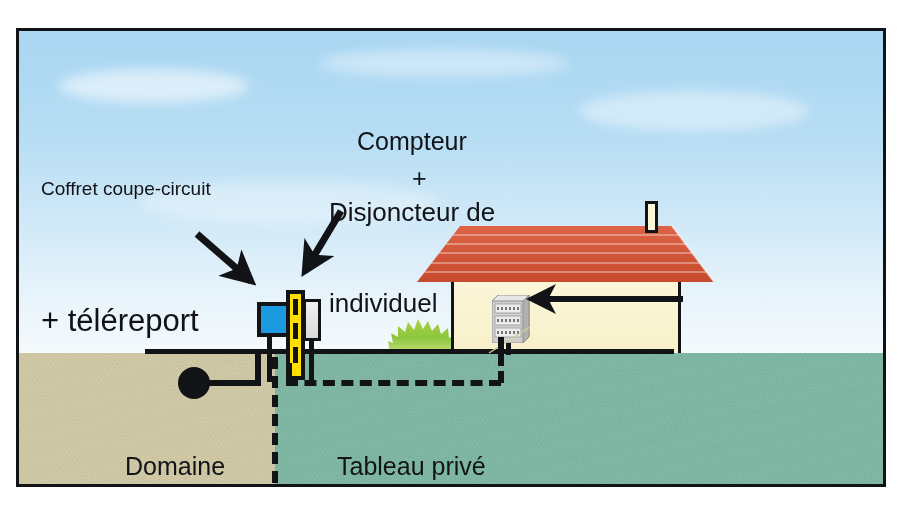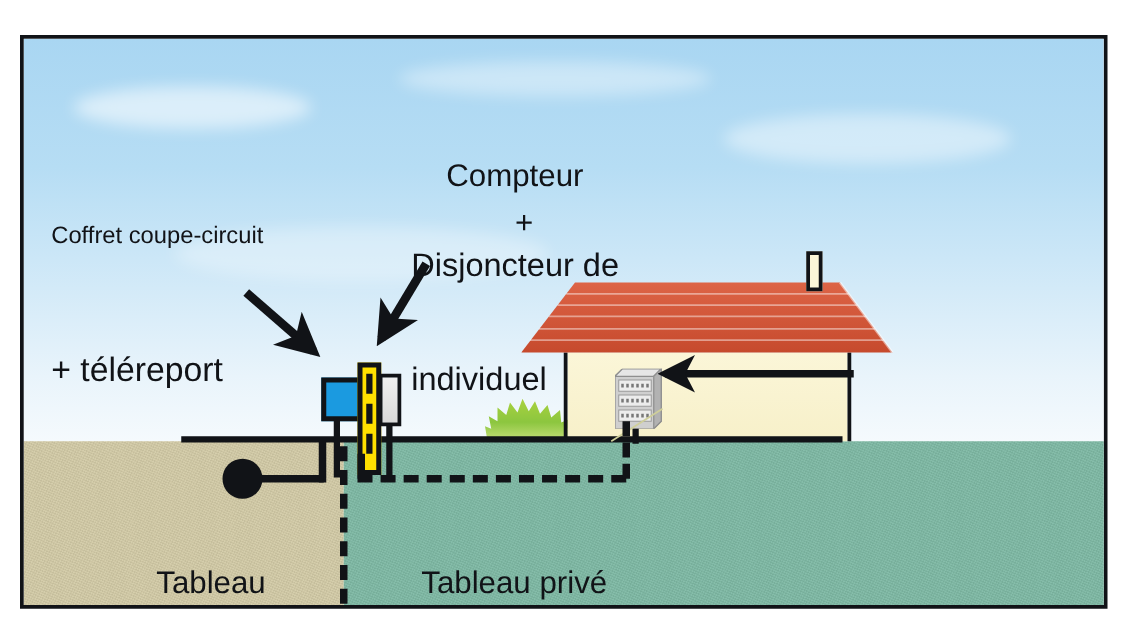--- a/index.html
+++ b/index.html
@@ -113,21 +113,21 @@
 
   
   .arrow-svg{position:absolute;left:0;top:0;width:870px;height:459px;pointer-events:none;}
 
   
   .lbl{position:absolute;color:#111317;line-height:1.16;white-space:pre;}
   .lbl.t-compteur{left:338px;top:38px;font-size:25px;}
   .lbl.t-plus{left:393px;top:75px;font-size:25px;}
   .lbl.t-disj{left:310px;top:106px;font-size:26px;}
   .lbl.t-coffret{left:22px;top:103px;font-size:19px;}
-  .lbl.t-telereport{left:22px;top:187px;font-size:27px;text-align:center;}
+  .lbl.t-telereport{left:22px;top:200px;font-size:31px;text-align:center;}
   .lbl.t-tableau{left:674px;top:244px;font-size:25px;}
   .lbl.t-dom-pub{left:106px;top:363px;font-size:25px;text-align:center;}
   .lbl.t-dom-priv{left:318px;top:363px;font-size:25px;}
   .ln{display:block;}
 </style>
 </head>
 <body>
 
 <div id="stage">
   <div id="frame">
@@ -261,21 +261,21 @@
       <span class="ln">+ téléreport</span>
     </div>
 
     <div class="lbl t-tableau">
       
       
       
     </div>
 
     <div class="lbl t-dom-pub">
-      <span class="ln">Tableau</span>
+      <span class="ln">Domaine</span>
       
     </div>
     <div class="lbl t-dom-priv">
       <span class="ln">Tableau privé</span>
       
     </div>
 
   </div>
 </div>
 

